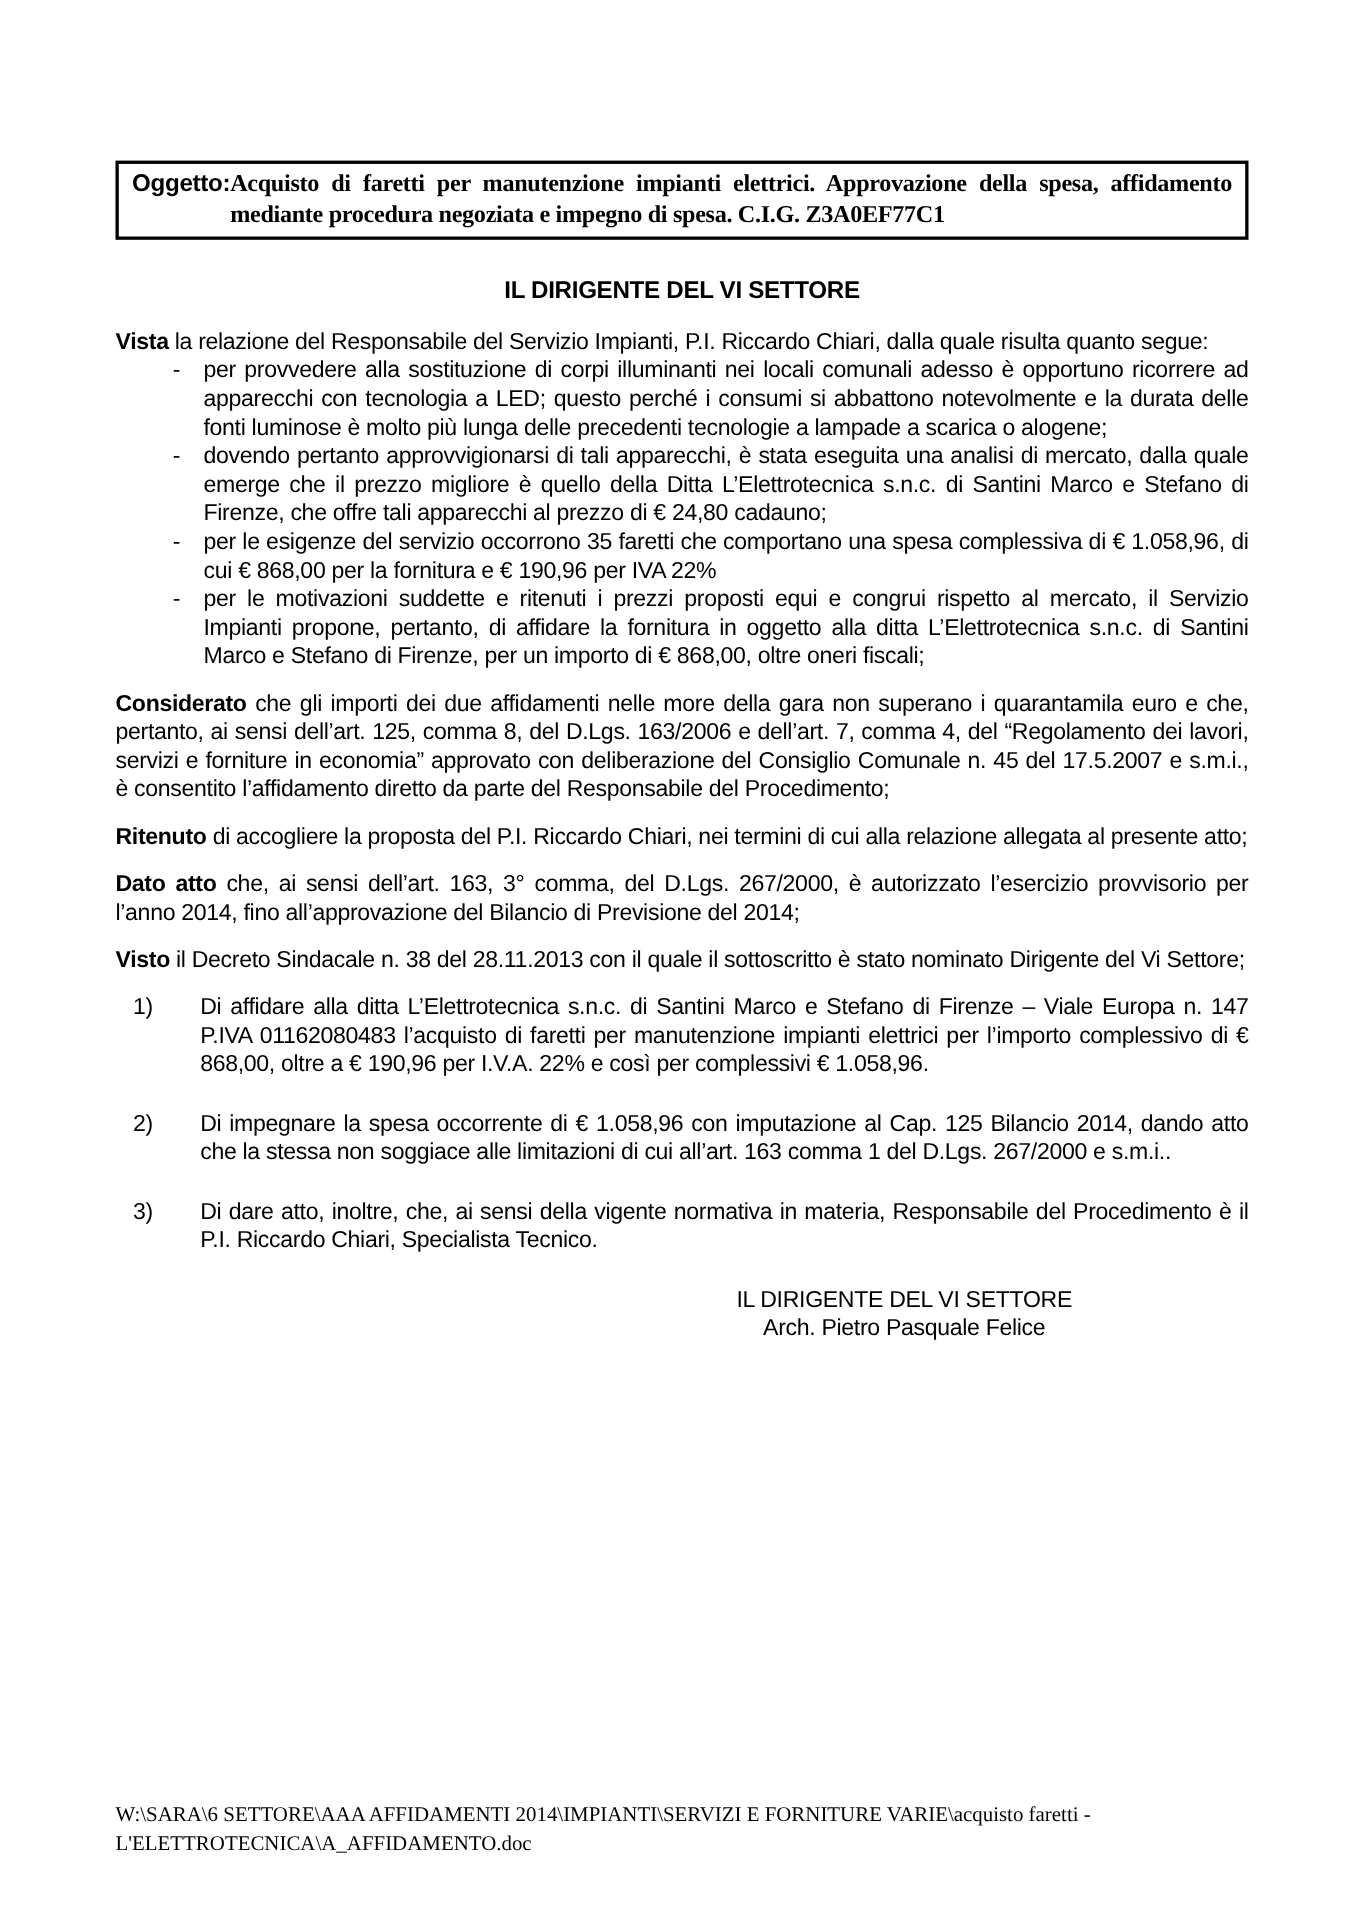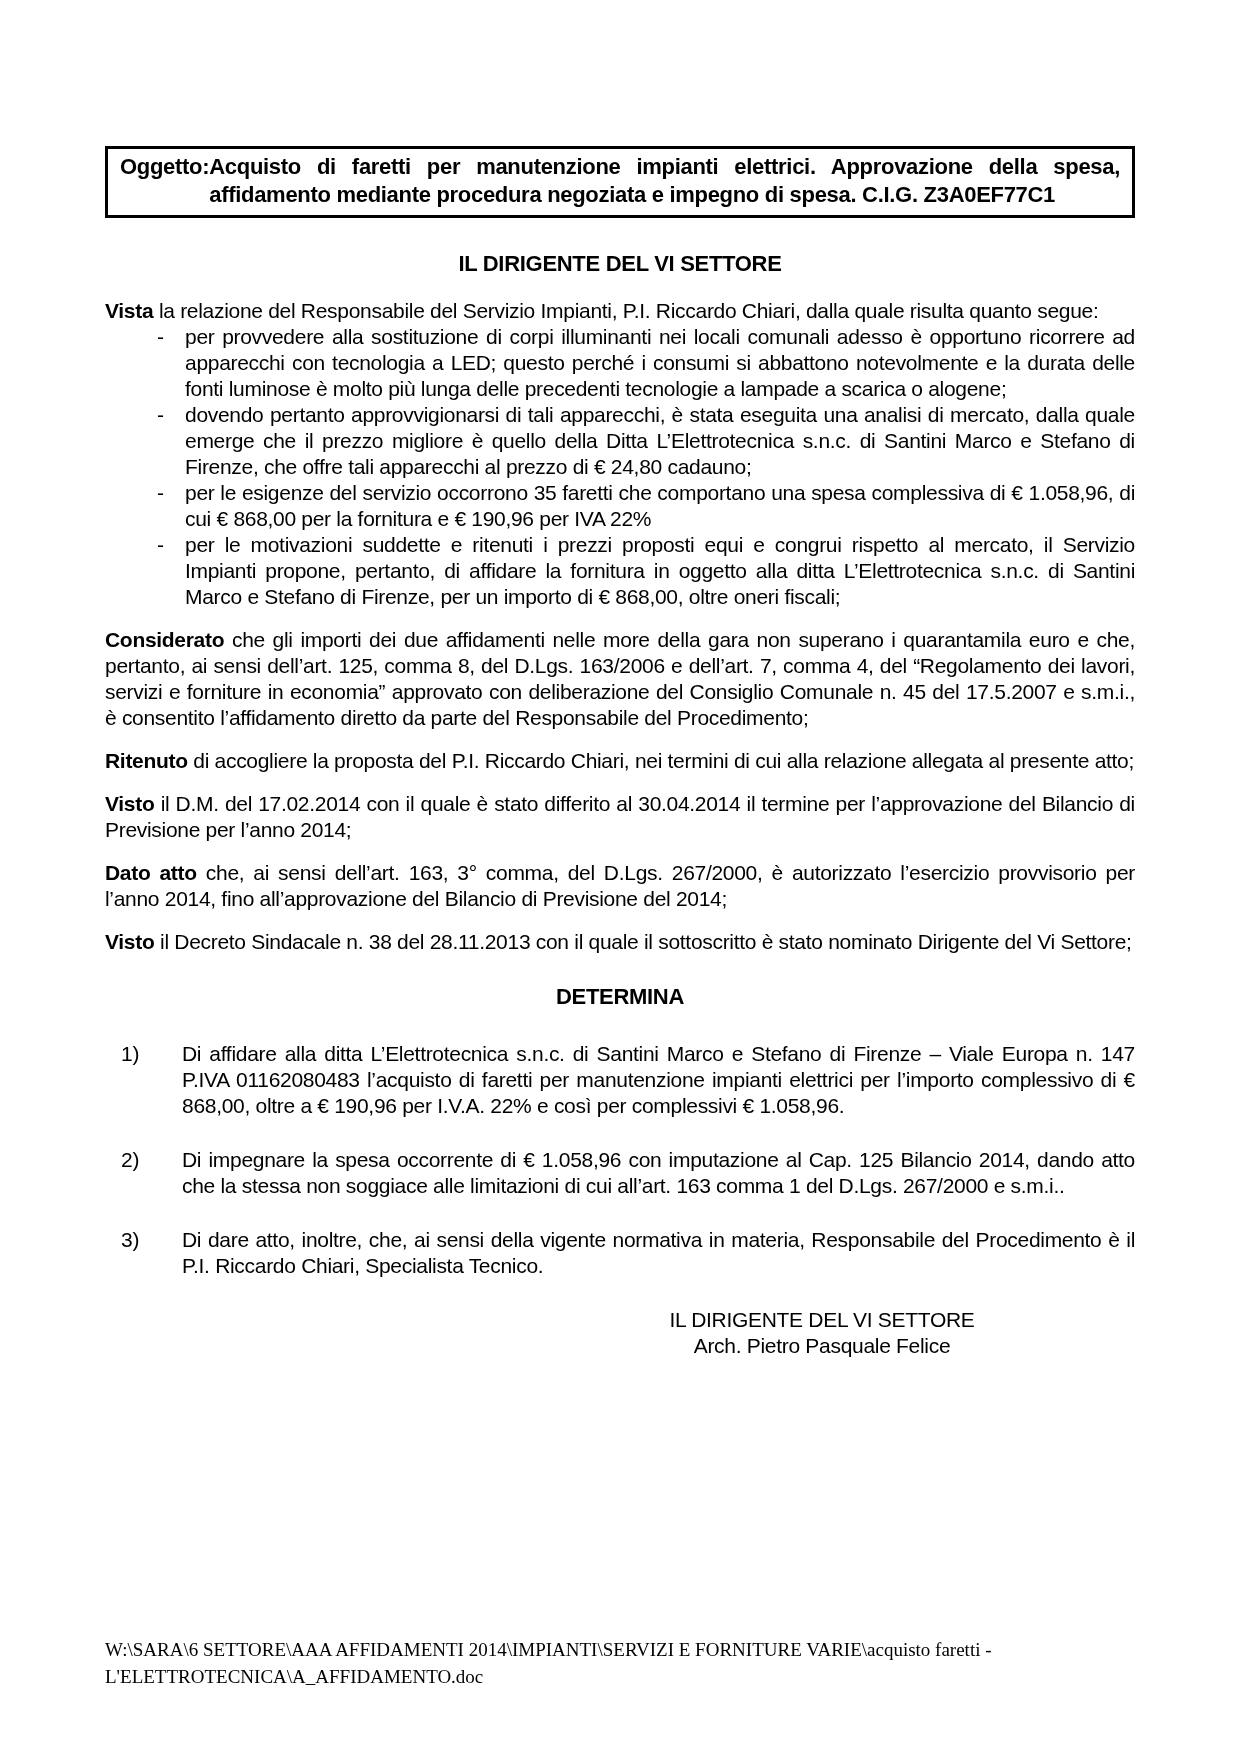--- a/index.html
+++ b/index.html
@@ -26,21 +26,21 @@
     display: flex;
     border: 3px solid #000000;
     padding: 4px 12px 6px 12px;
     font-weight: bold;
     font-size: 22px;
     line-height: 28px;
     margin-bottom: 32px;
     box-sizing: border-box;
   }
   .oggetto-label { flex: 0 0 88px; }
-  .oggetto-text  { flex: 1; text-align: justify; }
+  .oggetto-text  { flex: 1; text-align: justify; font-family: Liberation Serif, serif; }
   
   .heading {
     text-align: center;
     font-weight: bold;
     font-size: 22px;
     line-height: 28px;
     margin: 0 0 20px 0;
   }
   .heading.determina { margin: 28px 0 30px 0; }
   
@@ -120,28 +120,26 @@
       <li><span class="marker">-</span><span>per provvedere alla sostituzione di corpi illuminanti nei locali comunali adesso è opportuno ricorrere ad apparecchi con tecnologia a LED; questo perché i consumi si abbattono notevolmente e la durata delle fonti luminose è molto più lunga delle precedenti tecnologie a lampade a scarica o alogene;</span></li>
       <li><span class="marker">-</span><span>dovendo pertanto approvvigionarsi di tali apparecchi, è stata eseguita una analisi di mercato, dalla quale emerge che il prezzo migliore è quello della Ditta L’Elettrotecnica s.n.c. di Santini Marco e Stefano di Firenze, che offre tali apparecchi al prezzo di € 24,80 cadauno;</span></li>
       <li><span class="marker">-</span><span>per le esigenze del servizio occorrono 35 faretti che comportano una spesa complessiva di € 1.058,96, di cui € 868,00 per la fornitura e € 190,96 per IVA 22%</span></li>
       <li><span class="marker">-</span><span>per le motivazioni suddette e ritenuti i prezzi proposti equi e congrui rispetto al mercato, il Servizio Impianti propone, pertanto, di affidare la fornitura in oggetto alla ditta L’Elettrotecnica s.n.c. di Santini Marco e Stefano di Firenze, per un  importo di € 868,00, oltre oneri fiscali;</span></li>
     </ul>
 
     <p class="para"><span class="lead">Considerato</span> <span>che gli importi dei due affidamenti nelle more della gara non superano i quarantamila euro e che, pertanto, ai sensi dell’art. 125, comma 8, del D.Lgs. 163/2006 e dell’art. 7, comma 4, del “Regolamento dei lavori, servizi e forniture in economia” approvato con deliberazione del Consiglio Comunale n. 45 del 17.5.2007 e s.m.i., è consentito l’affidamento diretto da parte del Responsabile del Procedimento;</span></p>
 
     <p class="para"><span class="lead">Ritenuto</span> <span>di accogliere la proposta del P.I. Riccardo Chiari, nei termini di cui alla relazione allegata al presente atto;</span></p>
 
-    <p class="para"><span class="lead">Visto</span> <span>il D.M. del 17.02.2014 con il quale è stato differito al 30.04.2014 il termine per l’approvazione del Bilancio di Previsione per l’anno 2014;</span></p>
 
     <p class="para"><span class="lead">Dato atto</span> <span>che, ai sensi dell’art. 163, 3° comma, del D.Lgs. 267/2000, è autorizzato l’esercizio provvisorio per l’anno 2014, fino all’approvazione del Bilancio di Previsione del 2014;</span></p>
 
     <p class="para"><span class="lead">Visto</span> <span>il Decreto Sindacale n. 38 del 28.11.2013 con il quale il sottoscritto è stato nominato Dirigente del Vi Settore;</span></p>
 
 
-    <div class="heading determina">DETERMINA</div>
 
     <ol class="determina-list">
       <li><span class="num">1)</span><span>Di affidare alla ditta L’Elettrotecnica s.n.c. di Santini Marco e Stefano di Firenze – Viale Europa n. 147 P.IVA 01162080483 l’acquisto di faretti per manutenzione impianti elettrici per l’importo complessivo di € 868,00, oltre a € 190,96 per I.V.A. 22% e così per complessivi € 1.058,96.</span></li>
       <li><span class="num">2)</span><span>Di impegnare la spesa occorrente di € 1.058,96 con imputazione al Cap. 125 Bilancio 2014, dando atto che la stessa non soggiace alle limitazioni di cui all’art. 163 comma 1 del D.Lgs. 267/2000 e s.m.i..</span></li>
       <li><span class="num">3)</span><span>Di dare atto, inoltre, che, ai sensi della vigente normativa in materia, Responsabile del Procedimento è il P.I. Riccardo Chiari, Specialista Tecnico.</span></li>
     </ol>
 
     <div class="signature">
       <div>IL DIRIGENTE DEL VI SETTORE</div>
       <div>Arch. Pietro Pasquale Felice</div>

